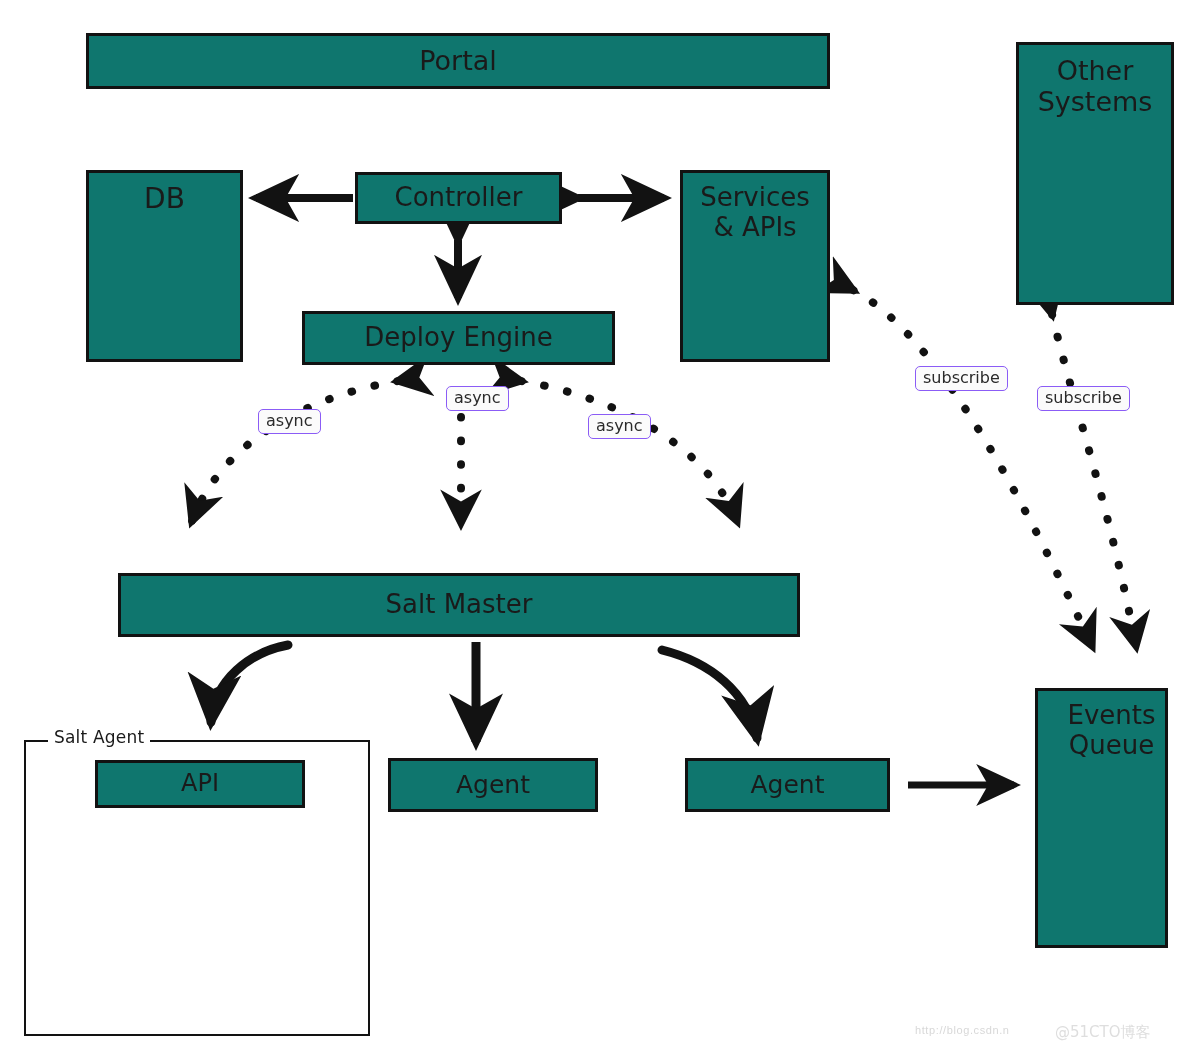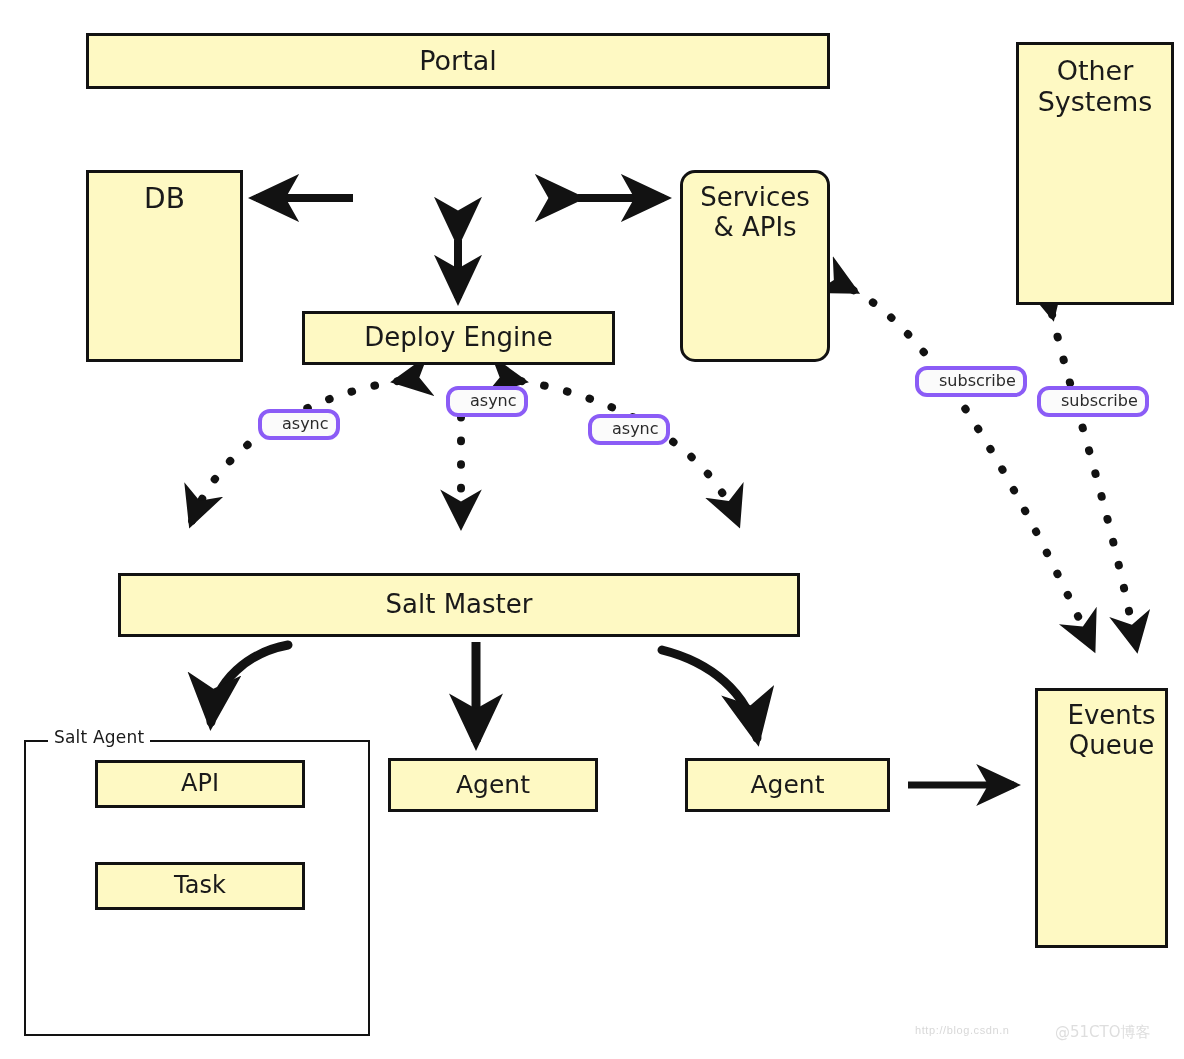--- a/index.html
+++ b/index.html
@@ -12,40 +12,40 @@
     position:relative;
     width:1184px;
     height:1059px;
     background:#ffffff;
     overflow:hidden;
   }
   .node{
     position:absolute;
     box-sizing:border-box;
     border:3px solid #121212;
-    background:#fef9c3;
+    background:#0f766e;
     display:flex;
     align-items:center;
     justify-content:center;
     text-align:center;
     color:#1a1a1a;
     line-height:1.15;
   }
   .node.top-label{
     align-items:flex-start;
     padding-top:10px;
   }
   .label-txt{display:block;white-space:pre-line;}
 
   
   #portal        {left:86px;  top:33px;  width:744px; height:56px;  font-size:27px;}
   #other-systems {left:1016px; top:42px;  width:158px; height:263px; font-size:27px;}
   #db            {left:86px;  top:170px; width:157px; height:192px; font-size:28px;}
   #controller    {left:355px; top:172px; width:207px; height:52px;  font-size:26px;}
-  #services-apis {left:680px; top:170px; width:150px; height:192px; font-size:26px;border-radius:15px;}
+  #services-apis {left:680px; top:170px; width:150px; height:192px; font-size:26px;}
   #deploy-engine {left:302px; top:311px; width:313px; height:54px;  font-size:26px;}
   #salt-master   {left:118px; top:573px; width:682px; height:64px;  font-size:26px;}
   #agent-1       {left:388px; top:758px; width:210px; height:54px;  font-size:25px;}
   #agent-2       {left:685px; top:758px; width:205px; height:54px;  font-size:25px;}
   #events-queue  {left:1035px;top:688px; width:133px; height:260px; font-size:26px;padding-left:20px;}
   #api-box       {left:95px;  top:760px; width:210px; height:48px;  font-size:24px;}
   #task-box      {left:95px;  top:862px; width:210px; height:48px;  font-size:24px;}
   #steps-box     {left:95px;  top:960px; width:210px; height:48px;  font-size:24px;}
 
   
@@ -65,23 +65,23 @@
     font-size:17px;
     color:#1a1a1a;
     letter-spacing:.2px;
   }
 
   
   .edge-label{
     position:absolute;
     box-sizing:border-box;
     background:#fbfbfb;
-    border:4px solid #8b5cf6;
-    border-radius:12px;
-    padding:3px 7px 4px 20px;
+    border:1px solid #8b5cf6;
+    border-radius:5px;
+    padding:3px 7px 4px 7px;
     font-size:16px;
     color:#2a2a2a;
     white-space:nowrap;
     line-height:1;
   }
   #lbl-async-1   {left:258px; top:409px;}
   #lbl-async-2   {left:446px; top:386px;}
   #lbl-async-3   {left:588px; top:414px;}
   #lbl-sub-1     {left:915px; top:366px;}
   #lbl-sub-2     {left:1037px;top:386px;}
@@ -183,42 +183,42 @@
 
   <div class="node top-label" id="other-systems">
     <span class="label-txt">Other
 Systems</span>
   </div>
 
   <div class="node top-label" id="db">
     <span class="label-txt">DB</span>
   </div>
 
+  <div class="node" id="controller">
+    <span class="label-txt">Controller</span>
+  </div>
 
   <div class="node top-label" id="services-apis">
     <span class="label-txt">Services
 &amp; APIs</span>
   </div>
 
   <div class="node" id="deploy-engine">
     <span class="label-txt">Deploy Engine</span>
   </div>
 
   <div class="node" id="salt-master">
     <span class="label-txt">Salt Master</span>
   </div>
 
   <div id="salt-agent-group"></div>
   <div id="salt-agent-legend">Salt Agent</div>
 
   <div class="node" id="api-box">
     <span class="label-txt">API</span>
-  </div>
-  <div class="node" id="task-box">
-    <span class="label-txt">Task</span>
   </div>
 
   <div class="node" id="agent-1">
     <span class="label-txt">Agent</span>
   </div>
   <div class="node" id="agent-2">
     <span class="label-txt">Agent</span>
   </div>
 
   <div class="node top-label" id="events-queue">

